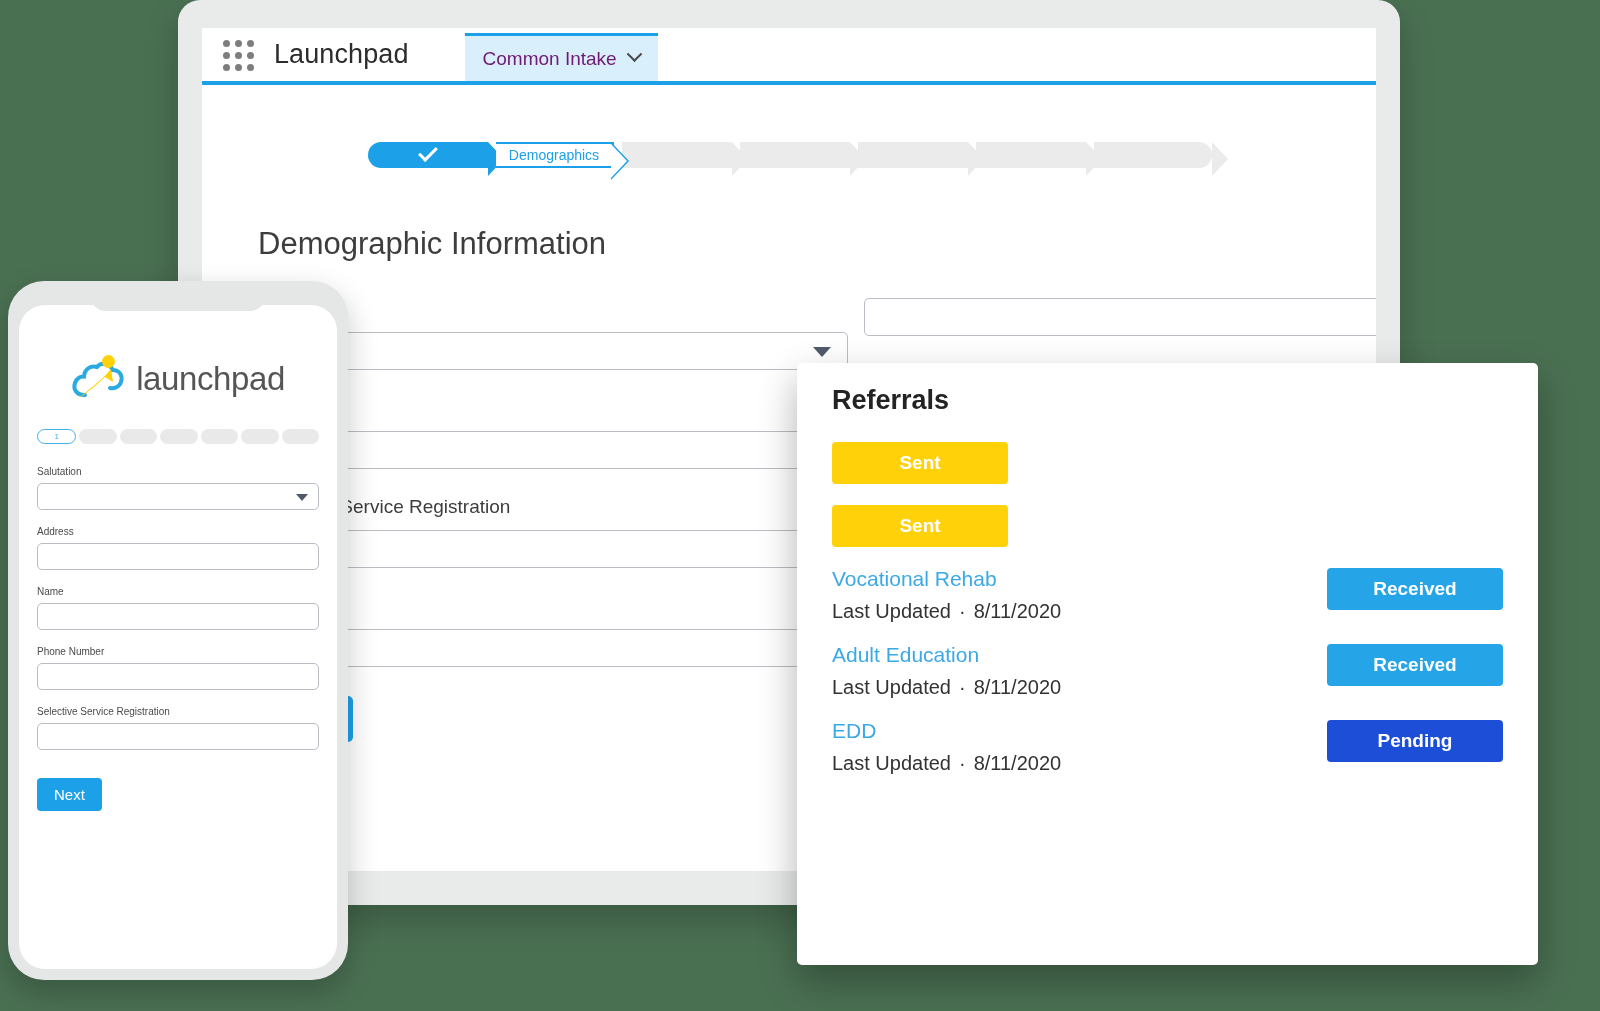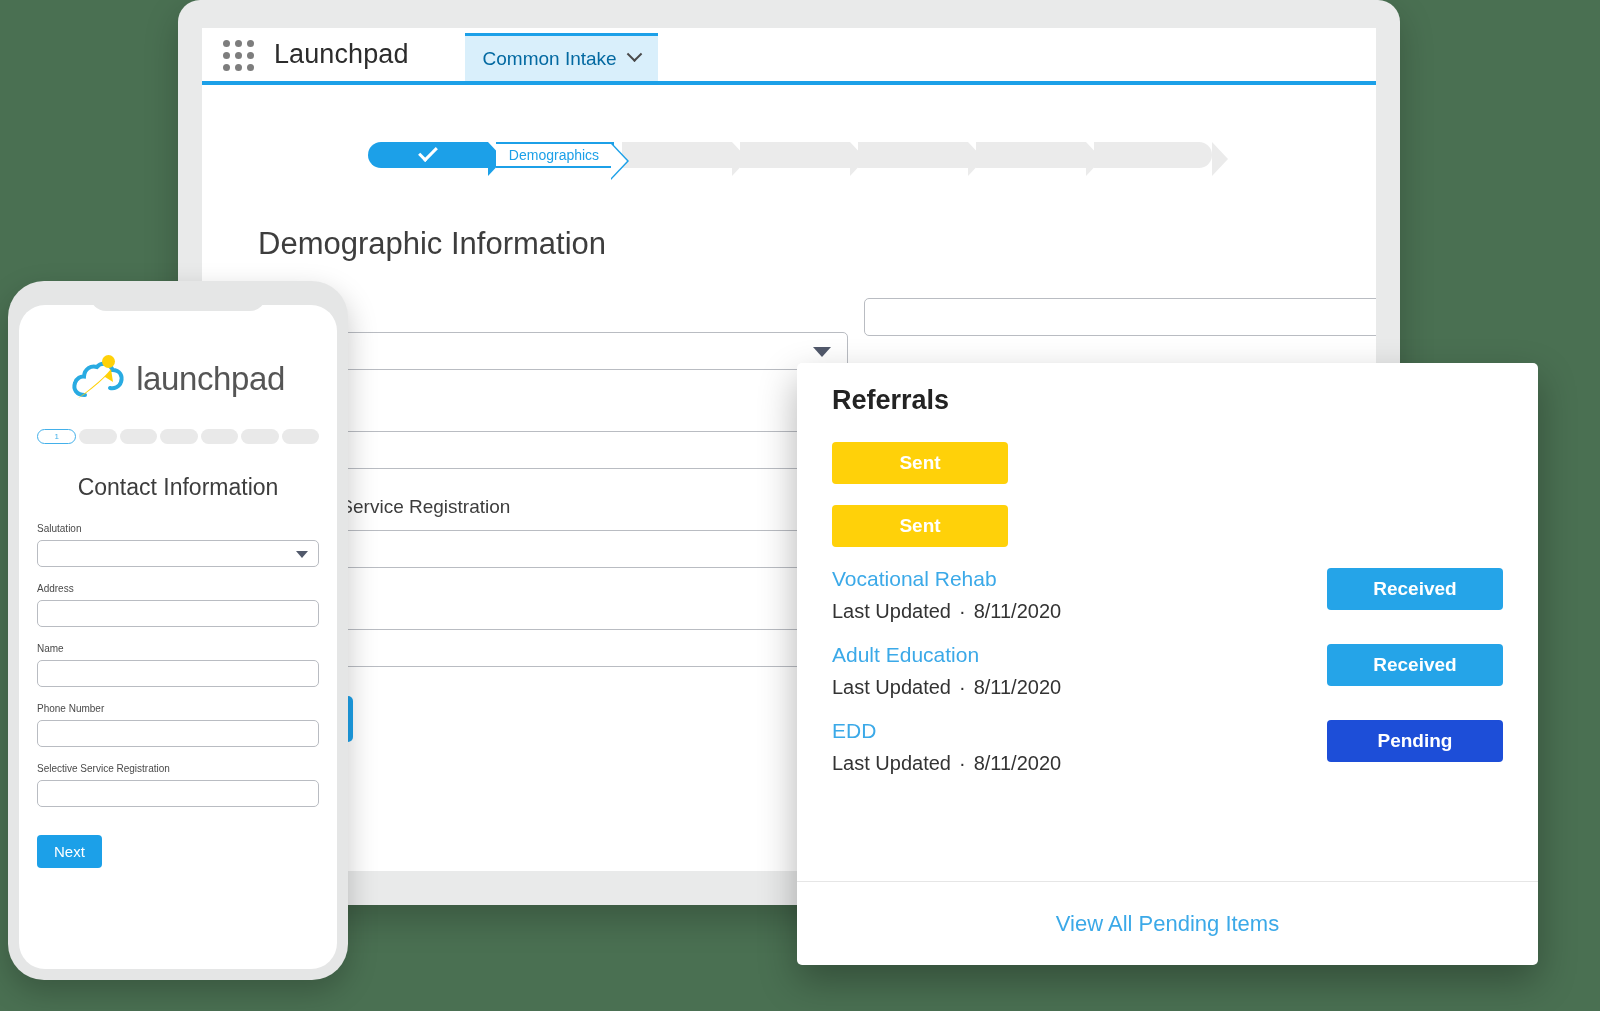--- a/index.html
+++ b/index.html
@@ -60,21 +60,21 @@
   }
   .intake-tab {
     margin-left: 56px;
     align-self: flex-start;
     margin-top: 5px;
     height: 48px;
     padding: 16px 18px;
     background: #d9effb;
     border-top: 3px solid #1ca0e8;
     display: flex; align-items: center;
-    font-size: 19px; color: #0369a1;
+    font-size: 19px; color: #701a75;
     cursor: pointer;
   }
   .chev-down {
     display: inline-block;
     width: 11px; height: 11px;
     border-right: 2px solid #4a4a4a;
     border-bottom: 2px solid #4a4a4a;
     transform: rotate(45deg) translate(-3px,-3px);
     margin-left: 12px;
   }
@@ -426,21 +426,20 @@
       <div class="m-progress">
         <div class="m-seg active">1</div>
         <div class="m-seg"></div>
         <div class="m-seg"></div>
         <div class="m-seg"></div>
         <div class="m-seg"></div>
         <div class="m-seg"></div>
         <div class="m-seg"></div>
       </div>
 
-      <div class="m-title">Contact Information</div>
 
       <div class="m-form">
         <div class="m-fld">
           <div class="m-label">Salutation</div>
           <div class="m-ctrl">
               <span class="caret"></span>
             </div>
         </div>
         <div class="m-fld">
           <div class="m-label">Address</div>
@@ -501,18 +500,15 @@
           <div class="ref-name">EDD</div>
           <div class="ref-updated">
             <span>Last Updated</span><span class="dot">·</span><span>8/11/2020</span>
           </div>
         </div>
         <div class="ref-badge" style="background:#1d4ed8">Pending</div>
       </div>
 
     </div>
 
-    <div class="ref-footer">
-      <a href="#">View All Pending Items</a>
-    </div>
   </div>
 
 </div>
 
 </body></html>

